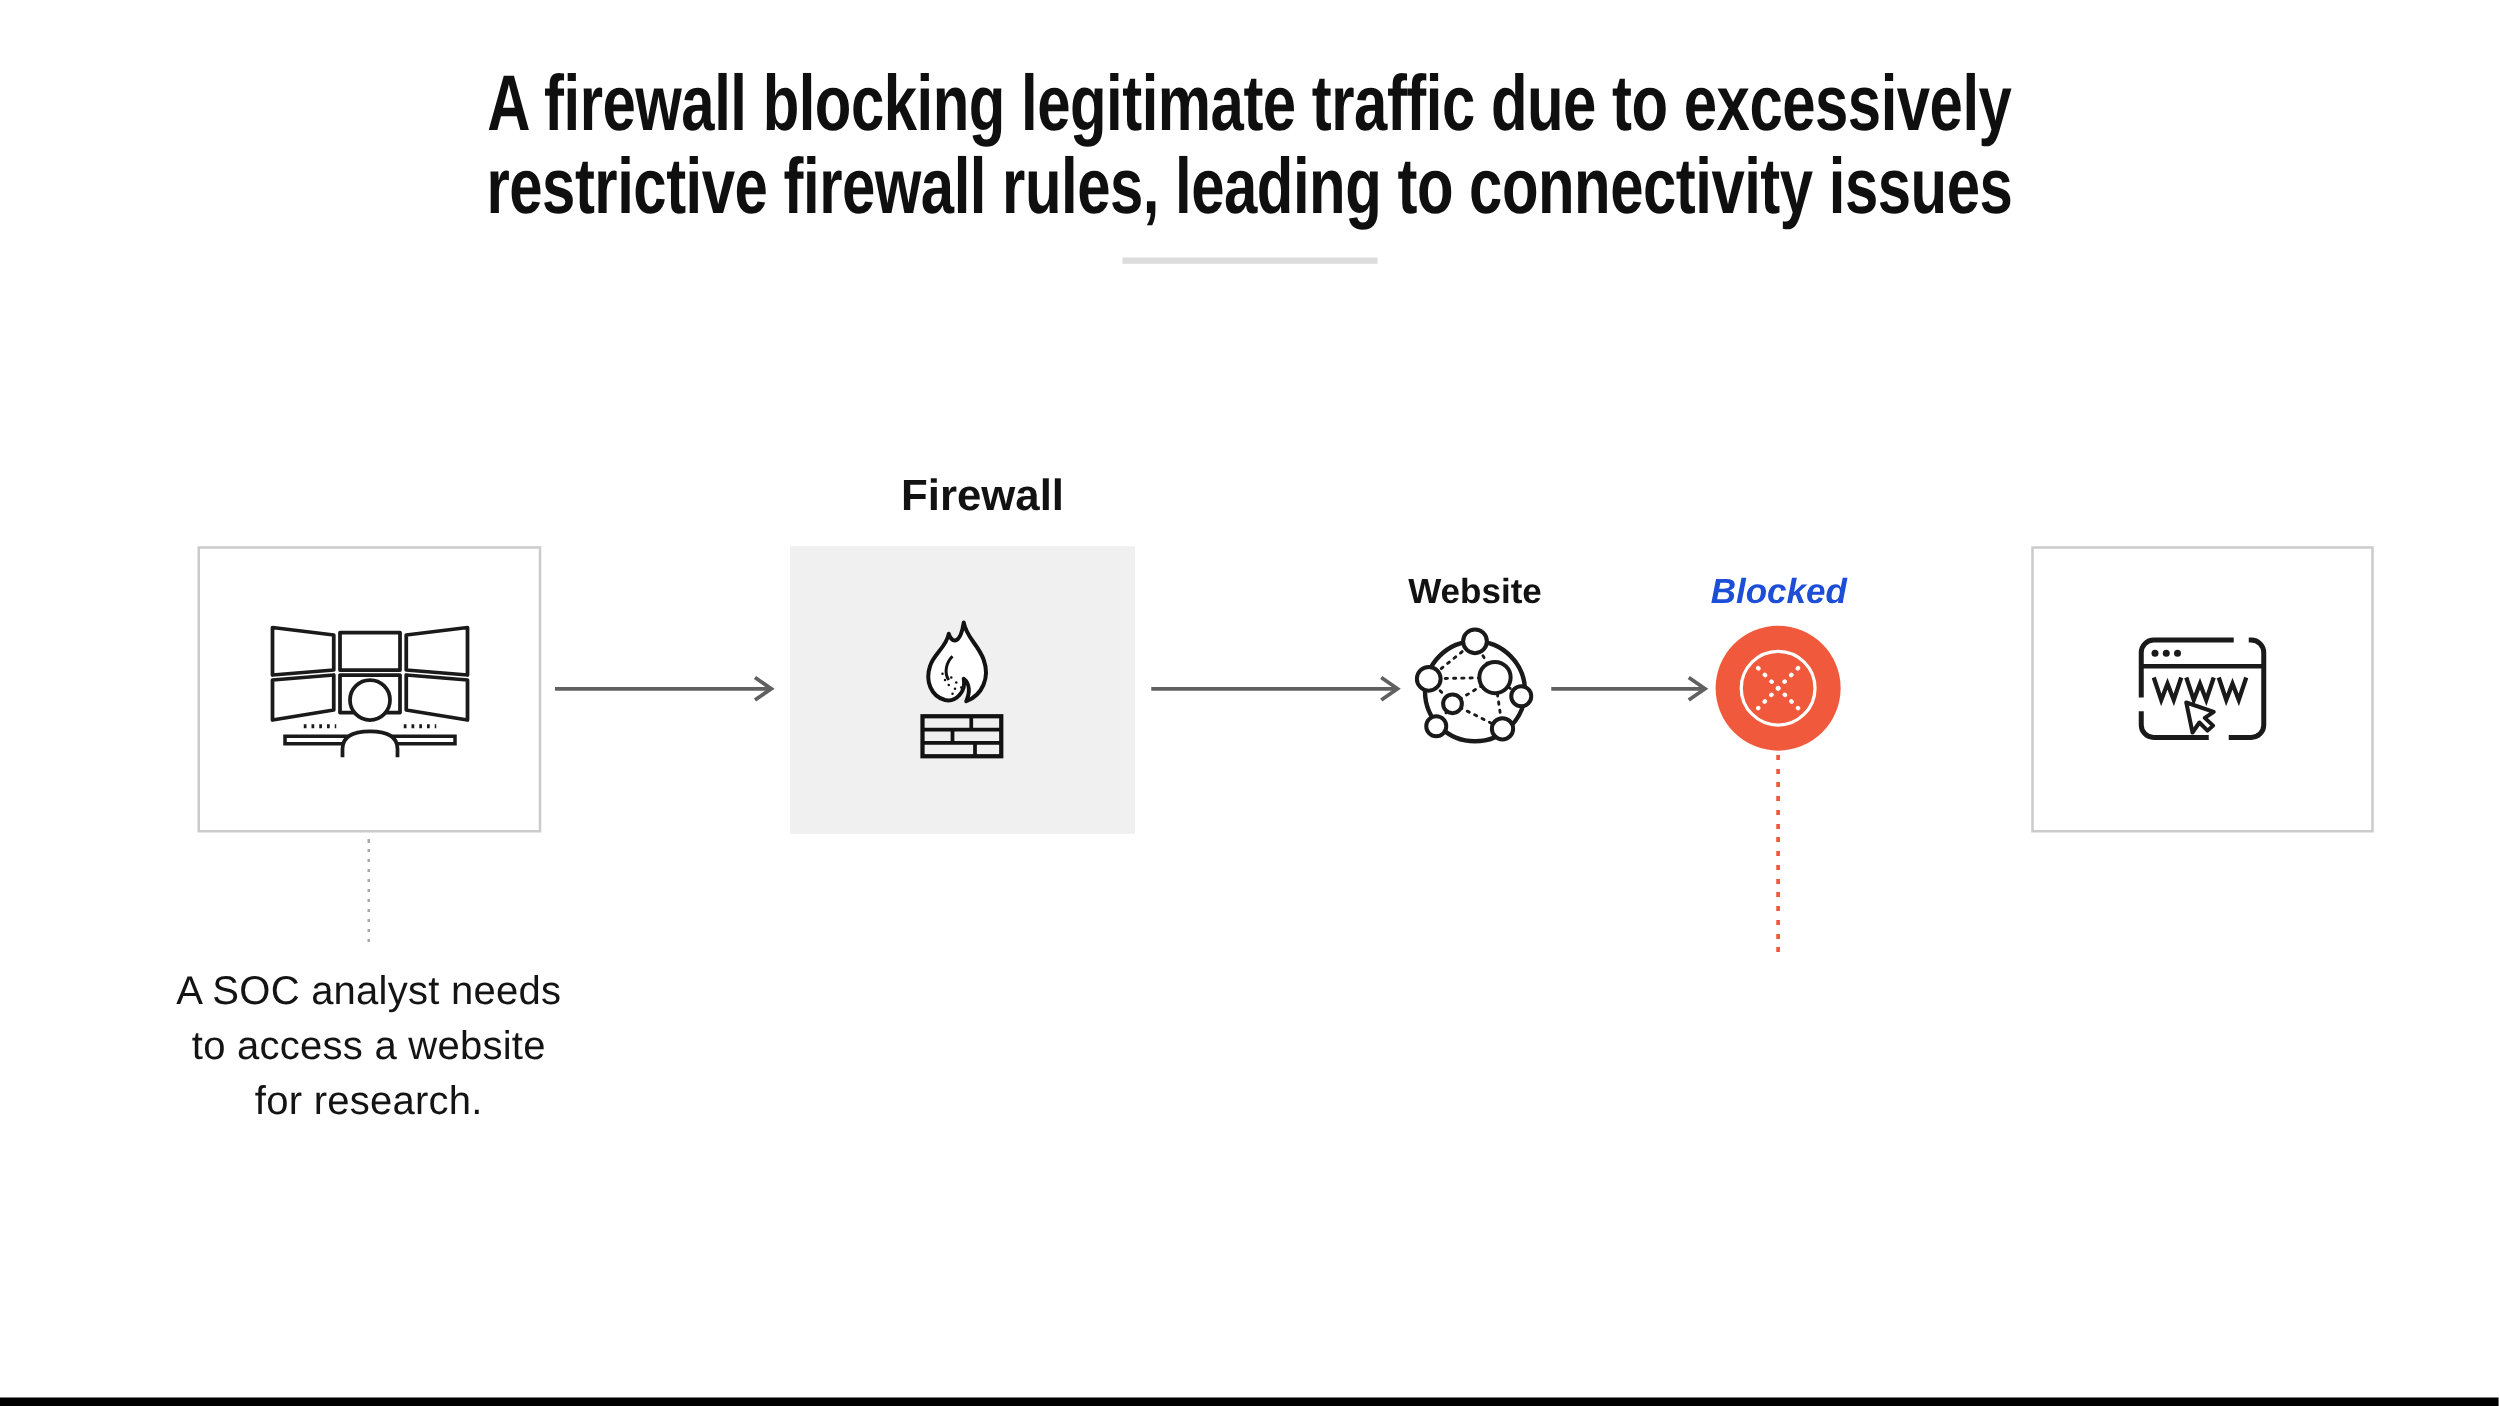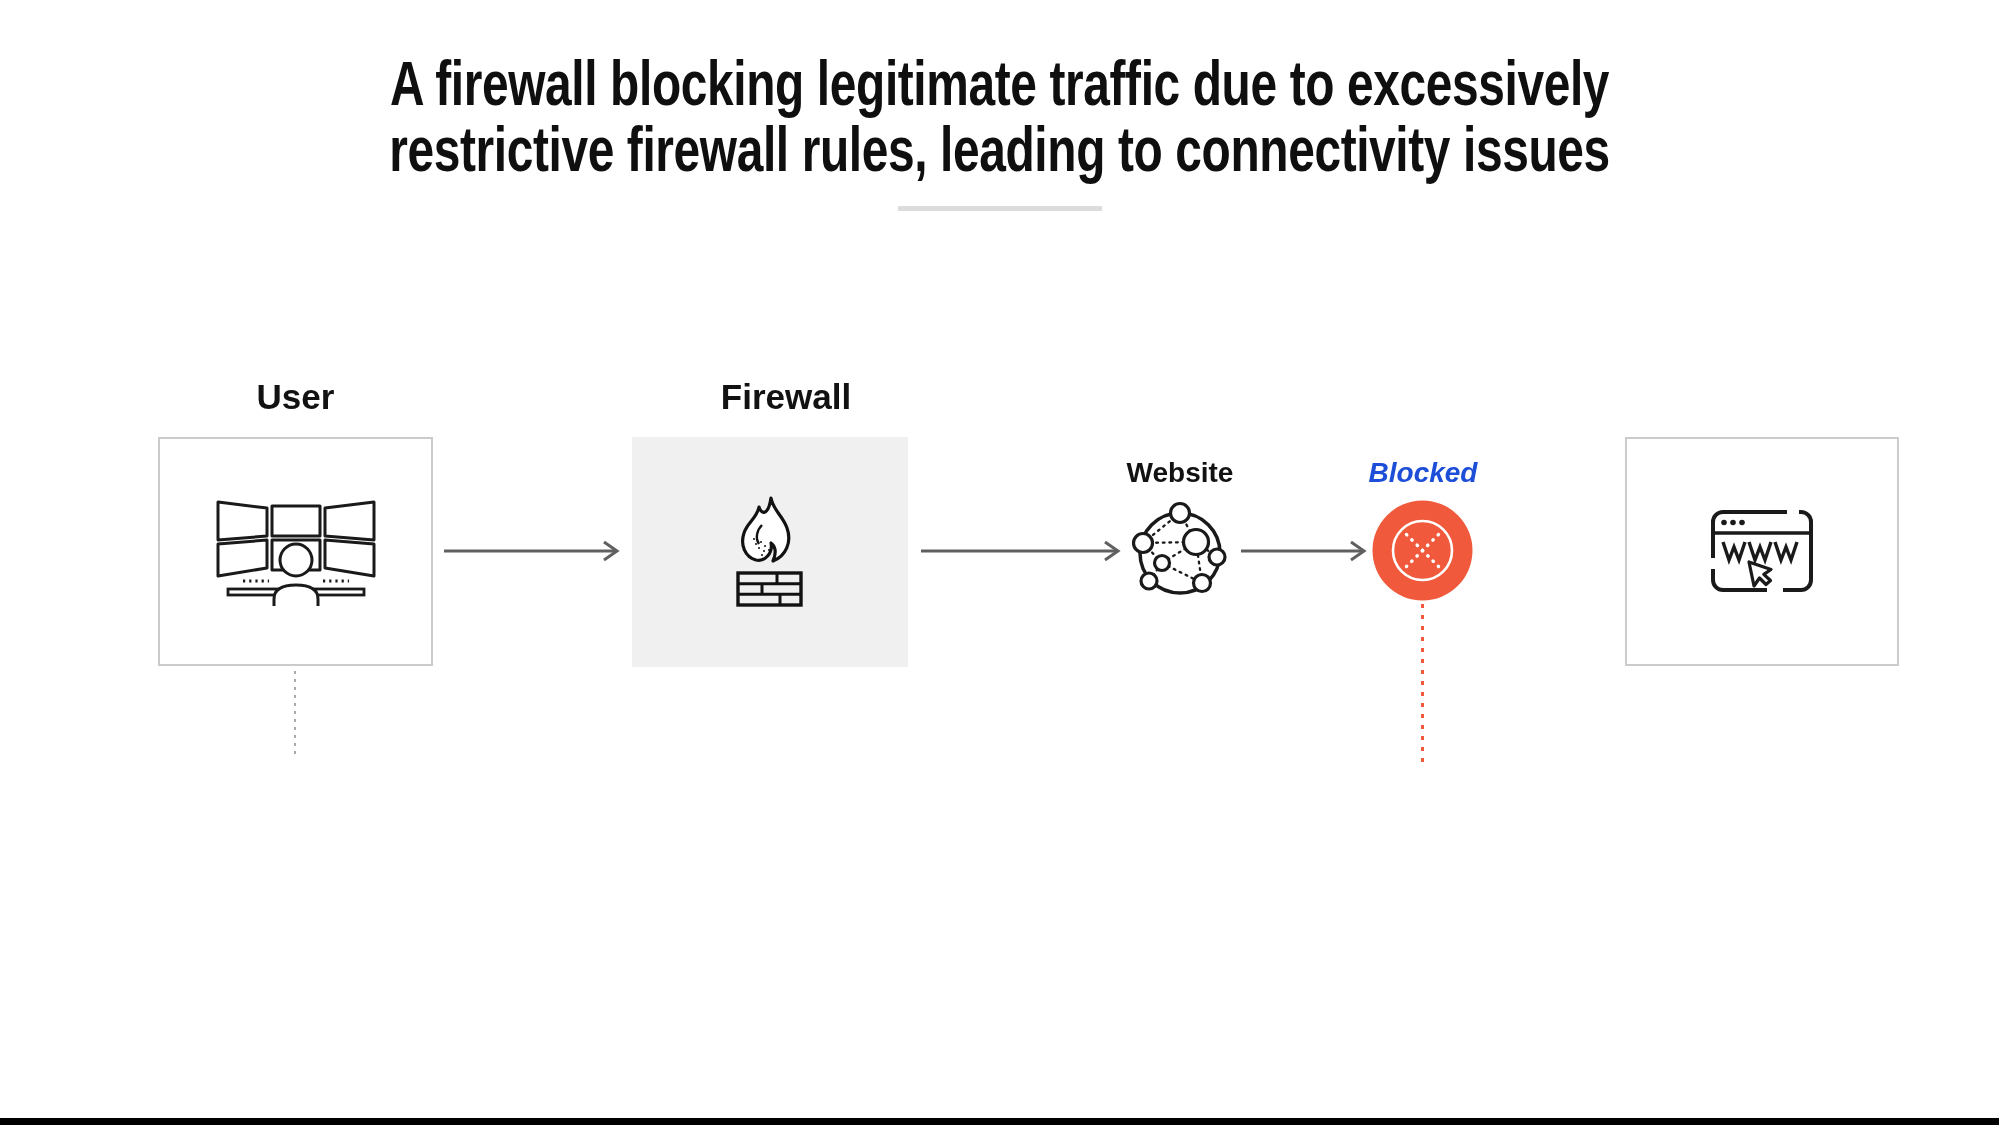--- a/index.html
+++ b/index.html
@@ -45,41 +45,43 @@
 </style>
 </head>
 <body>
 
 <div class="stage">
 
   <h1 class="title">A firewall blocking legitimate traffic due to excessively
 restrictive firewall rules, leading to connectivity issues</h1>
   <div class="divider"></div>
 
-  <div class="node-label lbl-user">User</div>
   <div class="box user-box">
     <svg width="162" height="108" viewBox="0 0 162 108">
       <g fill="#ffffff" stroke="#1a1a1a" stroke-width="3" stroke-linejoin="round">
         <path d="M3,4 L52,10 L52,38 L3,42 Z"></path>
         <rect x="57" y="8" width="48" height="30"></rect>
         <path d="M159,4 L110,10 L110,38 L159,42 Z"></path>
         <path d="M3,46 L52,42 L52,70 L3,78 Z"></path>
         <rect x="57" y="42" width="48" height="30"></rect>
         <path d="M159,46 L110,42 L110,70 L159,78 Z"></path>
         <circle cx="81" cy="62" r="16"></circle>
       </g>
       <g stroke="#1a1a1a" stroke-width="3.2" stroke-dasharray="2.2 4">
         <line x1="28" y1="83" x2="54" y2="83"></line>
         <line x1="108" y1="83" x2="134" y2="83"></line>
       </g>
       <rect x="13" y="91" width="136" height="6" fill="#ffffff" stroke="#1a1a1a" stroke-width="2.8"></rect>
       <path d="M59,108 L59,101 Q59,87 81,87 Q103,87 103,101 L103,108" fill="#ffffff" stroke="#1a1a1a" stroke-width="3"></path>
     </svg>
   </div>
   <div class="dotted-v dotted-gray"></div>
+  <div class="caption caption-user">A SOC analyst needs
+to access a website
+for research.</div>
 
   <svg class="abs" style="left:443px;top:539px" width="178" height="24" viewBox="0 0 178 24">
     <line x1="1" y1="12" x2="172" y2="12" stroke="#606060" stroke-width="3"></line>
     <path d="M161,3 L174,12 L161,21" fill="none" stroke="#606060" stroke-width="3"></path>
   </svg>
 
   <div class="node-label lbl-firewall">Firewall</div>
   <div class="box firewall-box">
     <svg width="84" height="114" viewBox="0 0 84 114">
       <path d="M43,3 C45,15 55,21 59,33 C64,47 58,61 45,66 C48,59 48,52 43,48 C45,58 37,67 28,65 C17,62 12,50 16,38 C19,28 29,23 31,12 C33,19 40,22 43,3 Z" fill="#ffffff" stroke="#121212" stroke-width="3.2" stroke-linejoin="round"></path>

